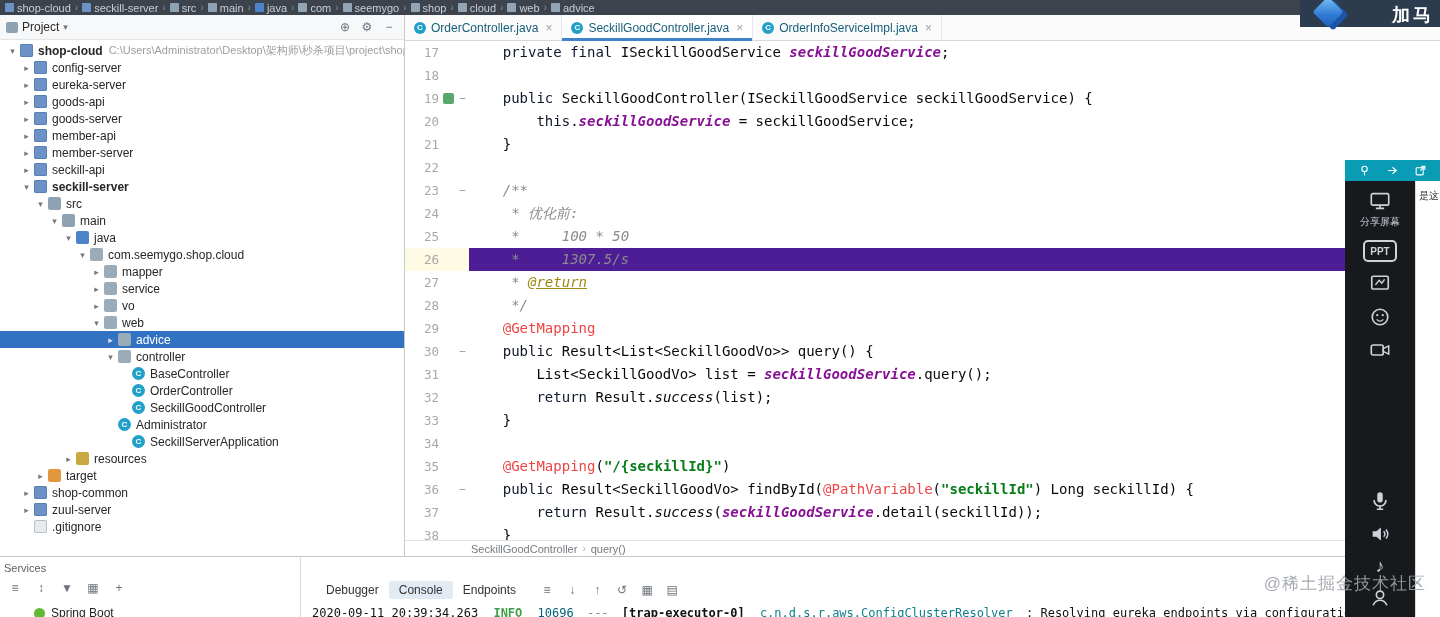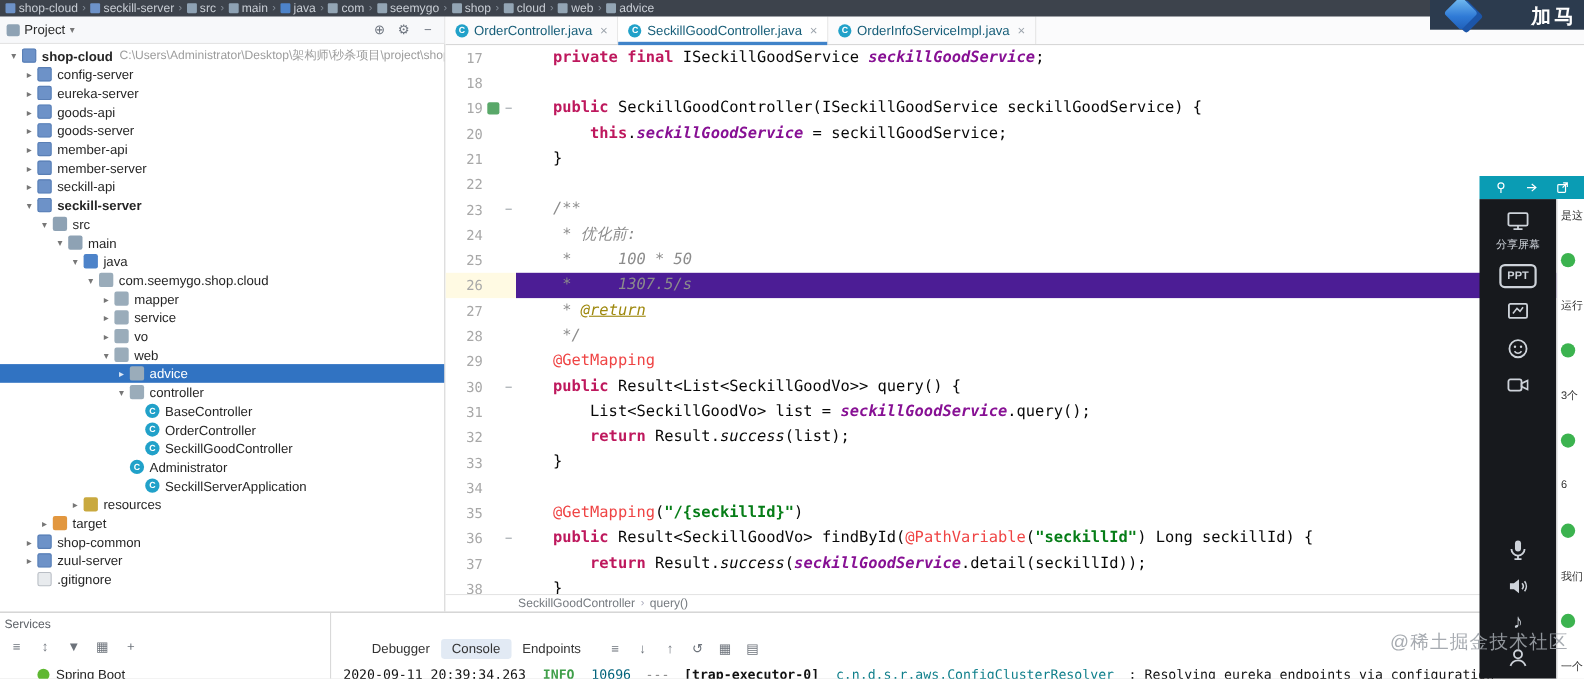--- a/index.html
+++ b/index.html
@@ -75,38 +75,38 @@
   .gut-row { height:23px; display:flex; align-items:center; }
   .gut-row.hl { background:#fffae3; }
   .gut-num { width:34px; text-align:right; flex:none; }
   .gut-mark { width:11px; height:11px; margin-left:4px; flex:none; border-radius:2px; }
   .gut-mark.on { background:#59a869; }
   .gut-fold { width:13px; margin-left:auto; text-align:center; color:#9aa0a6; font-size:11px; cursor:pointer; }
   .code { flex:1; overflow:hidden; font-family:"DejaVu Sans Mono", monospace; font-size:14px; line-height:23px;
           color:#080808; white-space:pre; }
   .code-line { height:23px; }
   .code-line.hl { background:#4c1d95; }
-  .tk-k { color:#be185d; font-weight:700; }
+  .tk-k { color:#0f172a; font-weight:400; }
   .tk-f { color:#871094; font-weight:600; font-style:italic; }
   .tk-a { color:#ef4444; }
   .tk-s { color:#067d17; font-weight:600; }
   .tk-c { color:#8c8c8c; font-style:italic; }
   .tk-ct { color:#9e880d; font-style:italic; text-decoration:underline; }
   .tk-m { font-style:italic; }
   .ebc { height:16px; flex:none; border-top:1px solid #e4e4e4; display:flex; align-items:center;
          font-size:11px; color:#767b80; padding-left:66px; gap:5px; }
   .ebc-sep { color:#aab; font-size:10px; }
 
   
   .bottom { position:absolute; left:0; right:0; bottom:0; height:61px; border-top:1px solid #c5c5c5; background:#fff; }
   .svc-tab { position:absolute; left:4px; top:5px; font-size:11px; color:#5d6167; }
   .left-toolbar { position:absolute; left:8px; top:24px; display:flex; gap:12px; color:#6d737b; font-size:12px; }
   .tb-ic { cursor:pointer; width:14px; text-align:center; }
   .bt-sep { position:absolute; left:300px; top:0; bottom:0; width:1px; background:#d9d9d9; }
-  .debug-tabs { position:absolute; left:328px; top:24px; display:flex; align-items:center; gap:0; font-size:12px; color:#333; }
+  .debug-tabs { position:absolute; left:316px; top:24px; display:flex; align-items:center; gap:0; font-size:12px; color:#333; }
   .dtab { padding:2px 10px; cursor:pointer; border-radius:3px; }
   .dtab.active { background:#e2eaf4; }
   .dbg-icons { display:flex; gap:11px; margin-left:14px; color:#6d737b; }
   .log { position:absolute; left:312px; top:49px; white-space:nowrap; font-family:"DejaVu Sans Mono", monospace; font-size:12px; color:#111; }
   .lg-info { color:#3f9e49; font-weight:bold; margin:0 8px; }
   .lg-pid { color:#00627a; }
   .lg-sep { color:#888; margin:0 6px; }
   .lg-thread { font-weight:600; }
   .lg-logger { color:#0f7f8b; margin-left:8px; }
   .lg-msg { margin-left:6px; }
@@ -121,21 +121,21 @@
   .ov-body { flex:1; display:flex; min-height:0; }
   .ov-col { width:70px; flex:none; background:#17191d; display:flex; flex-direction:column; align-items:center;
             padding:9px 0 8px; gap:11px; }
   .ov-tool { cursor:pointer; text-align:center; }
   .ov-tool svg { width:22px; height:22px; display:block; margin:0 auto; }
   .ov-label { font-size:10px; color:#ced3da; margin-top:3px; white-space:nowrap; }
   .ppt-box { width:34px; height:22px; border:2px solid #ced3da; border-radius:5px; color:#ced3da; font-size:10px;
              font-weight:bold; display:flex; align-items:center; justify-content:center; }
   .ov-mic { margin-top:auto; }
   .music-glyph { color:#ced3da; font-size:18px; line-height:20px; }
-  .chat { flex:1; background:#fff; border-left:1px solid #ddd; padding:4px 0 0 3px; display:flex; flex-direction:column; gap:20px; overflow:hidden; }
+  .chat { flex:1; background:#fff; border-left:1px solid #ddd; padding:4px 0 0 3px; display:flex; flex-direction:row; gap:20px; overflow:hidden; }
   .chat-row { height:21px; display:flex; align-items:center; flex:none; }
   .chat-dot { width:13px; height:13px; border-radius:50%; background:#3cb34f; flex:none; }
   .chat-text { font-size:10px; color:#333; white-space:nowrap; }
 
   .watermark { position:absolute; right:14px; top:572px; z-index:7; font-size:17px; color:#9ea3a9; opacity:.9; letter-spacing:1px; }
 </style>
 </head>
 <body>
 
 <div class="screen">

